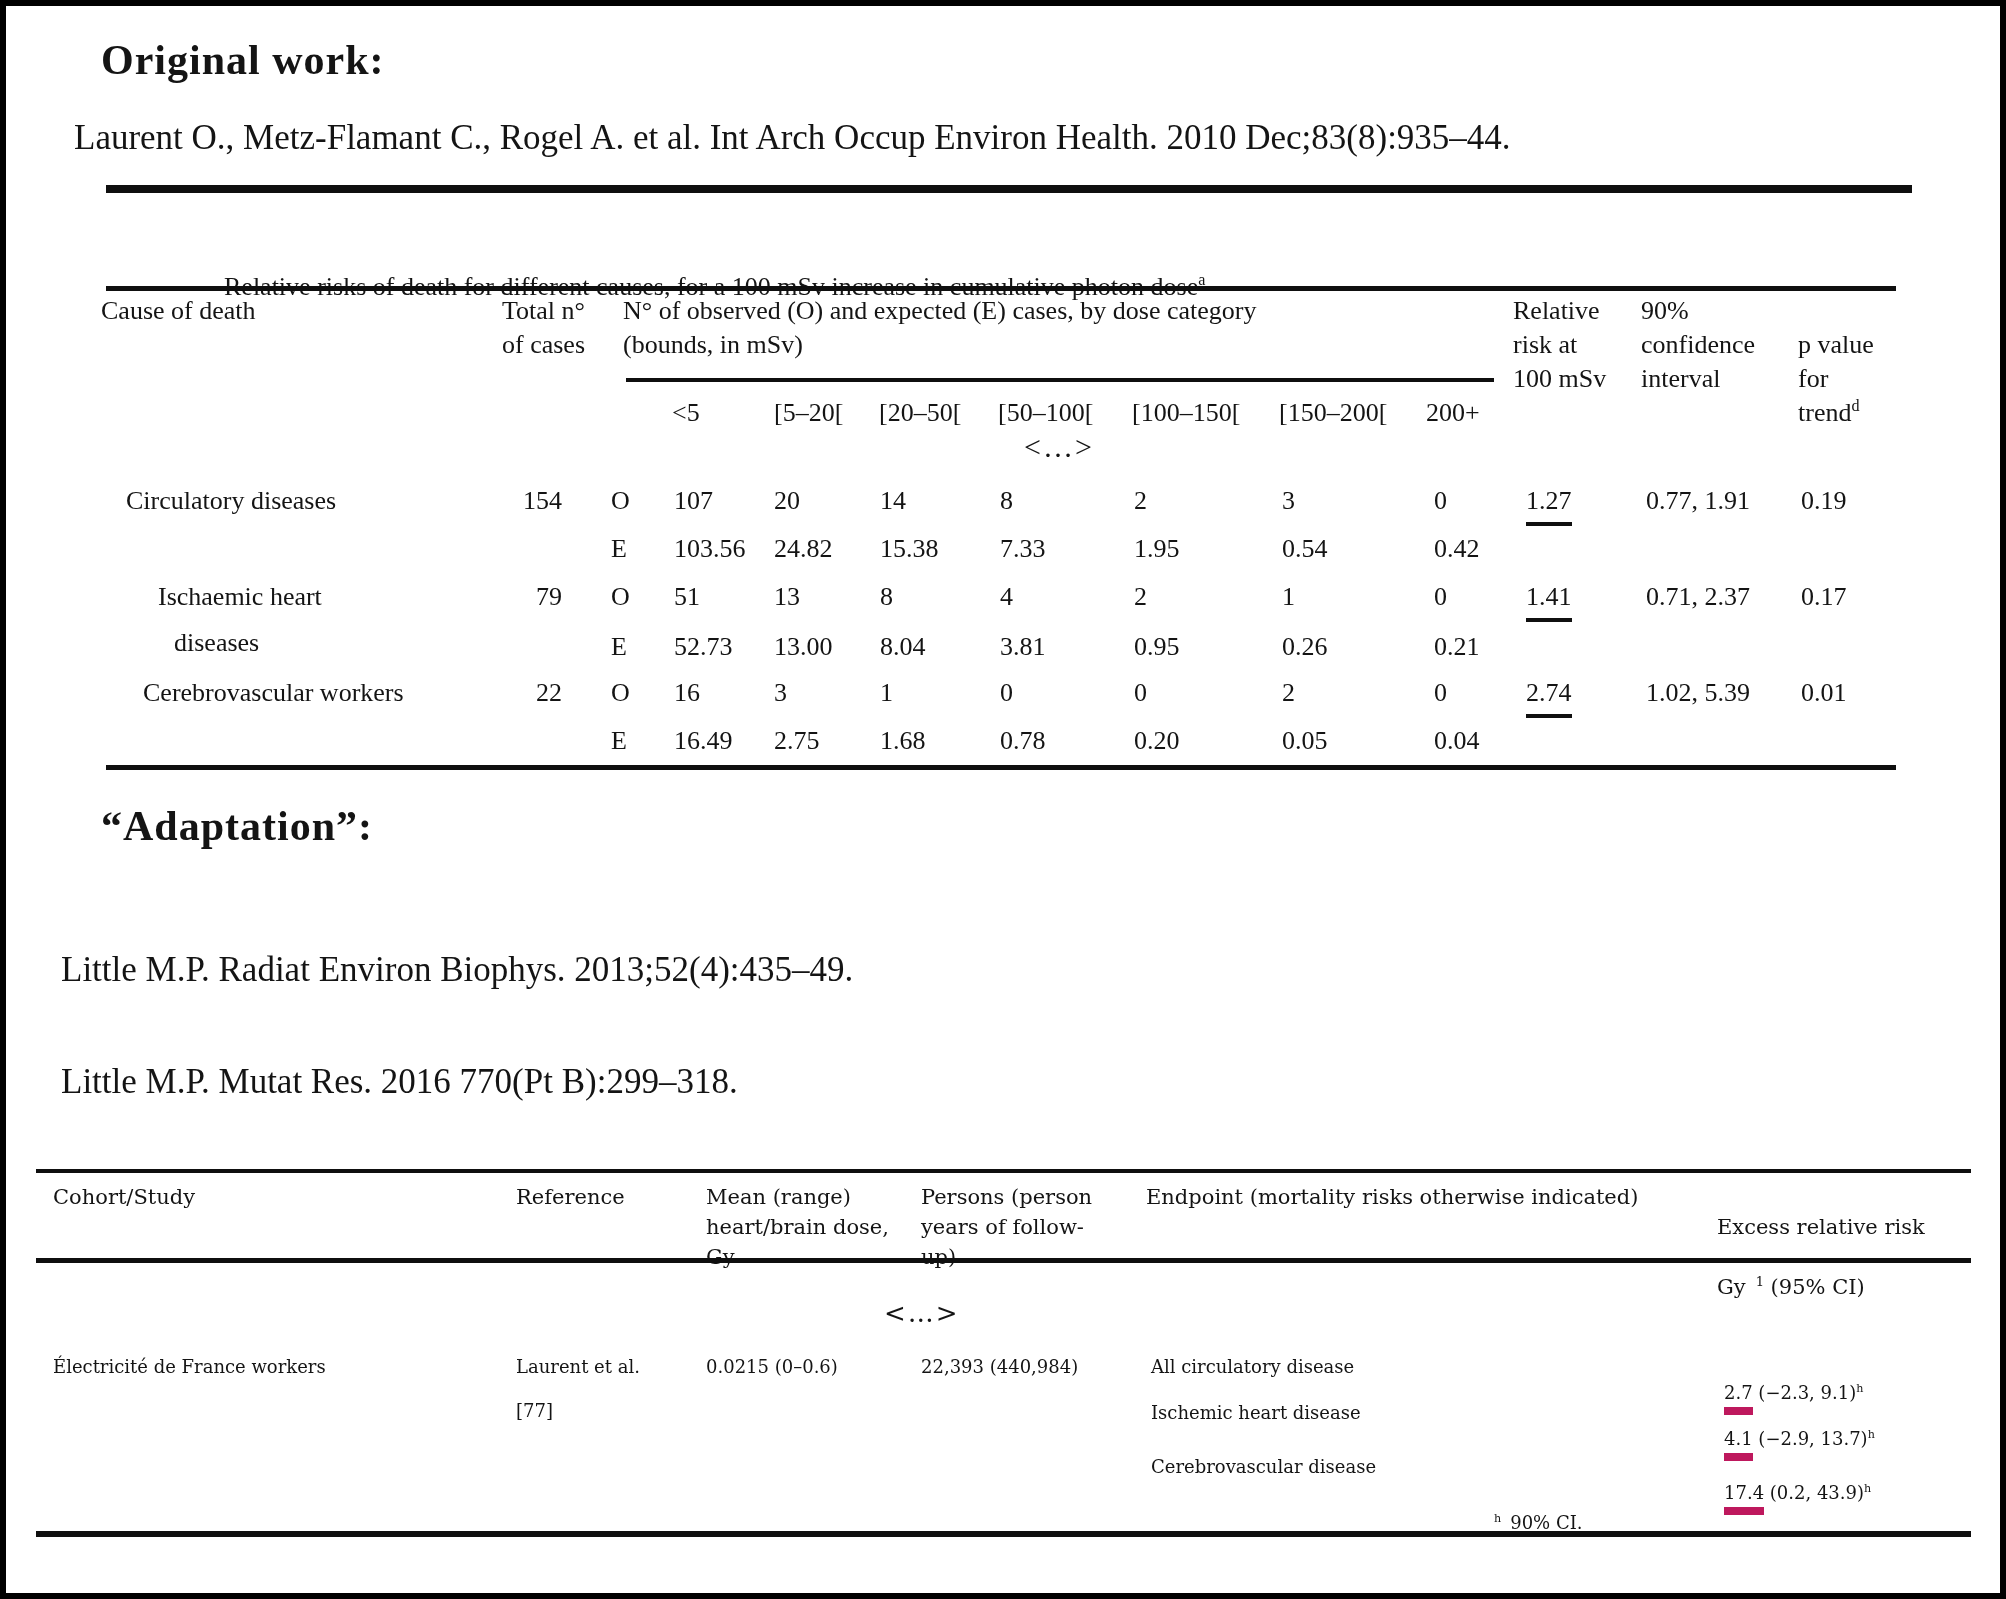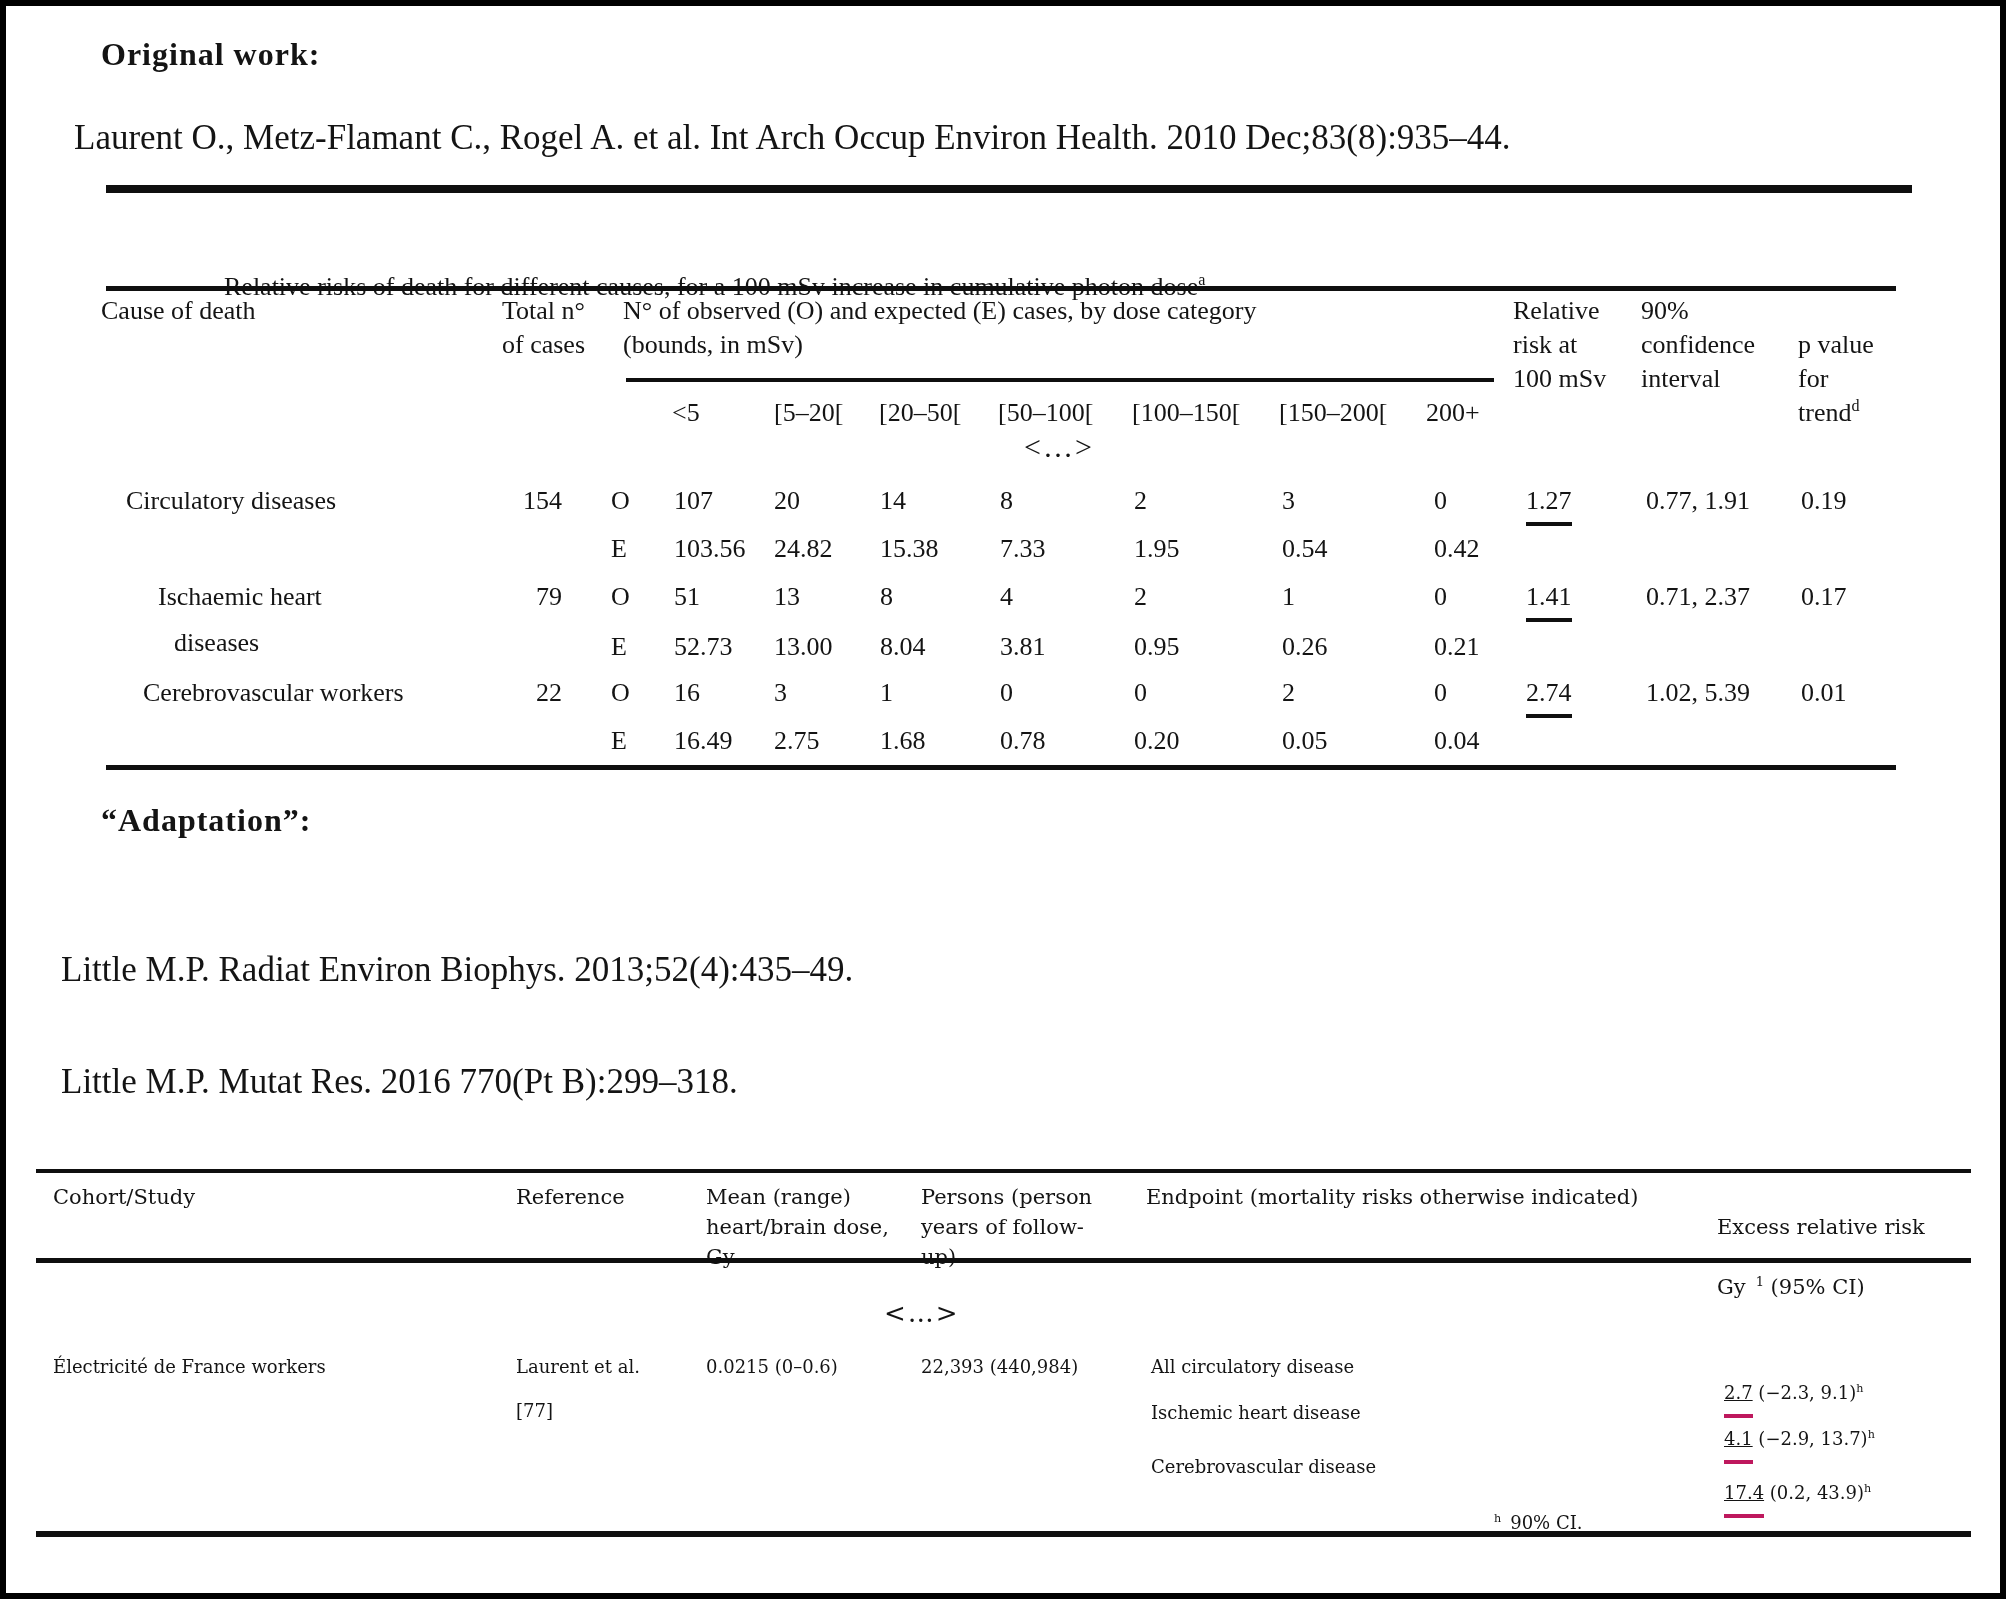--- a/index.html
+++ b/index.html
@@ -1,31 +1,31 @@
 <!DOCTYPE html>
 <html><head>
 <meta charset="utf-8">
 <style>
   html,body{margin:0;padding:0;background:#e8e8e8;}
   .frame{position:relative;width:2006px;height:1599px;background:#ffffff;
          border:6px solid #000;box-sizing:border-box;overflow:hidden;color:#141414;
          font-family:"Liberation Serif","DejaVu Serif",serif;}
   .abs{position:absolute;white-space:pre-line;}
   .rule{position:absolute;background:#0f0f0f;}
-  .h1{font-size:32px;font-weight:bold;letter-spacing:1px;}
+  .h1{font-size:42px;font-weight:bold;letter-spacing:1px;}
   .cite{font-size:35px;}
   .t1{font-size:26px;line-height:34px;}
   .t1d{font-size:26px;line-height:30px;}
   .ell1{font-size:30px;letter-spacing:2px;}
   .t2{font-family:"DejaVu Serif",serif;font-size:21px;line-height:30px;}
   .t2d{font-family:"DejaVu Serif",serif;font-size:18px;line-height:26px;}
   .ell2{font-family:"DejaVu Serif",serif;font-size:26px;letter-spacing:2px;}
   sup{font-size:0.62em;line-height:0;}
   .u{display:inline-block;border-bottom:4px solid #101010;padding-bottom:6px;}
-  .u2{display:inline-block;border-bottom:4px solid #be185d;padding-bottom:8px;text-decoration:underline;}
+  .u2{display:inline-block;border-bottom:8px solid #be185d;padding-bottom:1px;}
   .pcol::first-letter{font-style:italic;}
 </style>
 </head>
 <body>
 
 <div class="frame">
 
   <div class="abs h1" style="left:95px;top:30px">Original work:</div>
   <div class="abs cite" style="left:68px;top:112px">Laurent O., Metz-Flamant C., Rogel A. et al. Int Arch Occup Environ Health. 2010 Dec;83(8):935–44.</div>
 

